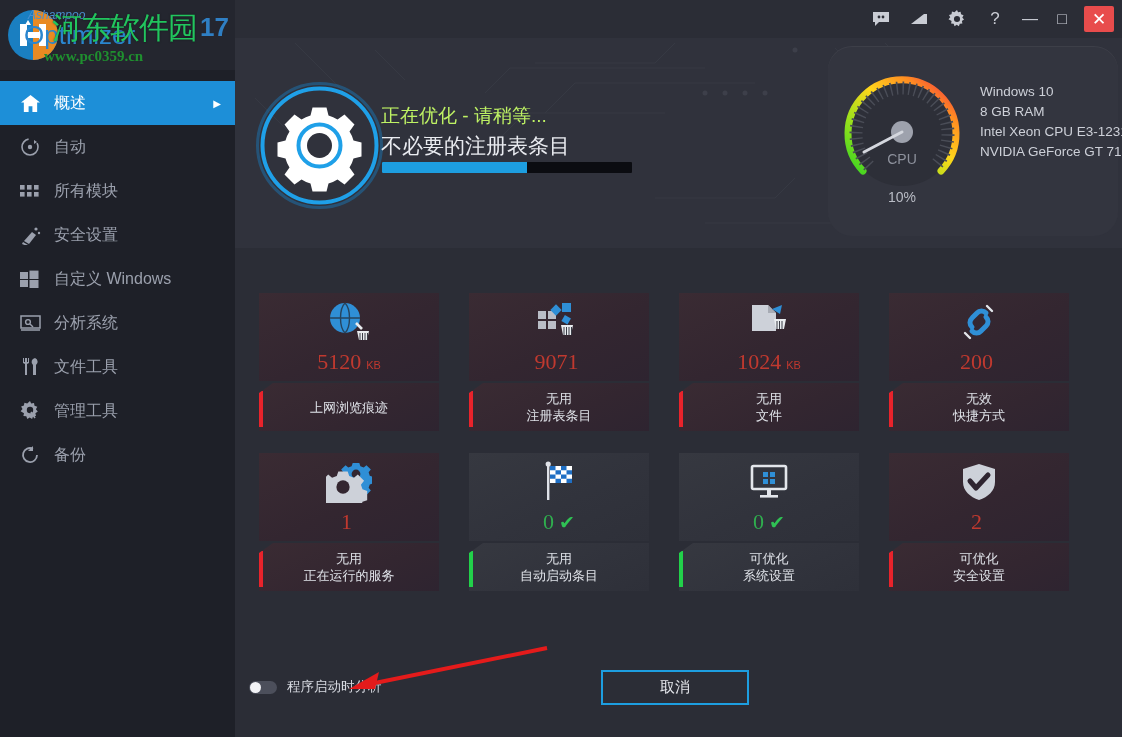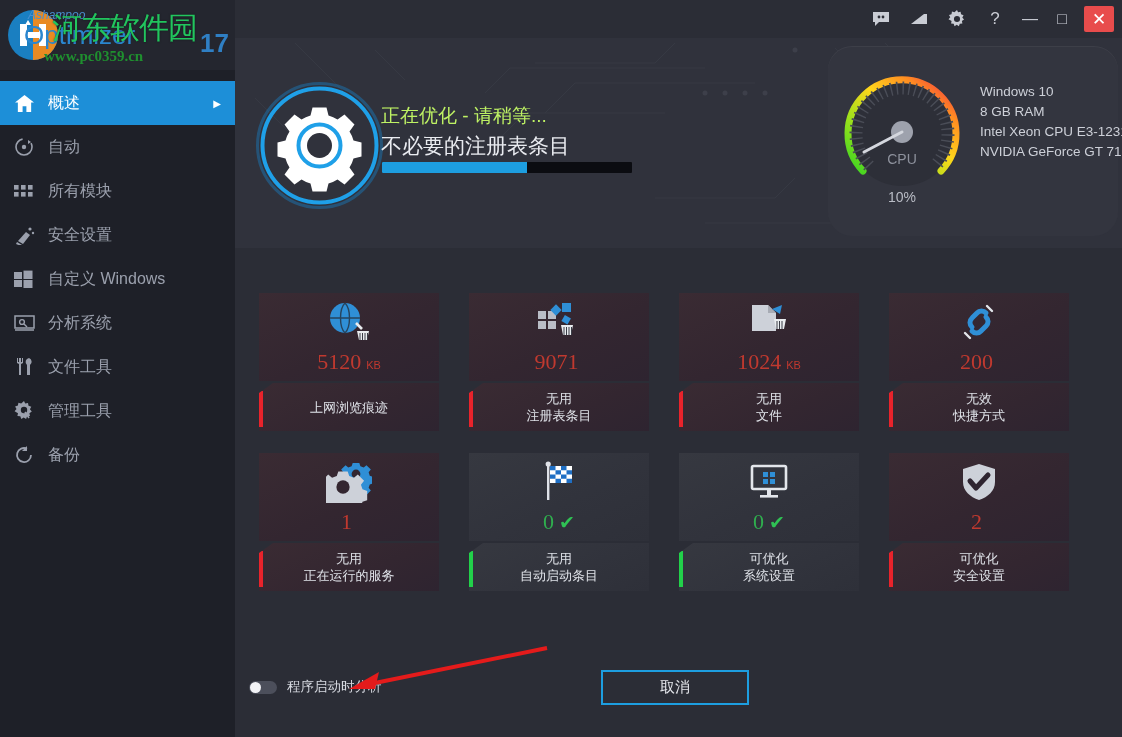--- a/index.html
+++ b/index.html
@@ -31,21 +31,21 @@
   }
   .wm-brand-top {
     position: absolute; left: 28px; top: 8px;
     font-size: 12px; color: #4a8fd0; font-style: italic;
   }
   .wm-brand-main {
     position: absolute; left: 24px; top: 20px;
     font-size: 26px; color: #2a86cf; letter-spacing: 0px;
   }
   .wm-ver {
-    position: absolute; left: 200px; top: 28px;
+    position: absolute; left: 200px; top: 12px;
     font-size: 26px; font-weight: bold; color: #2f7fc4;
   }
   .wm-url {
     position: absolute; left: 44px; top: 48px;
     font-size: 15px; font-weight: bold; color: #1f8f2f;
     font-family: "Liberation Serif", serif;
   }
 
   .tb-icons { position: absolute; right: 0; top: 0; height: 38px; display: flex; align-items: center; }
   .tb-btn {
@@ -60,21 +60,21 @@
     font-size: 17px; cursor: pointer; border-radius: 2px;
   }
 
   
   #sidebar {
     position: absolute; left: 0; top: 70px; width: 235px; height: 667px;
     background: #1e2028; z-index: 30;
   }
   .nav-item {
     position: relative; height: 44px; display: flex; align-items: center;
-    padding-left: 14px; color: #9ba0ad; font-size: 16px; cursor: pointer;
+    padding-left: 20px; color: #9ba0ad; font-size: 16px; cursor: pointer;
   }
   .nav-item.active { background: #1d8fd8; color: #ffffff; }
   .nav-ico { width: 34px; display: flex; align-items: center; justify-content: flex-start; }
   .nav-ico svg { display: block; }
   .nav-label { white-space: nowrap; }
   .nav-arrow { position: absolute; right: 14px; font-size: 10px; color: #fff; }
   .nav-spacer { height: 11px; }
 
   
   #header-card {

